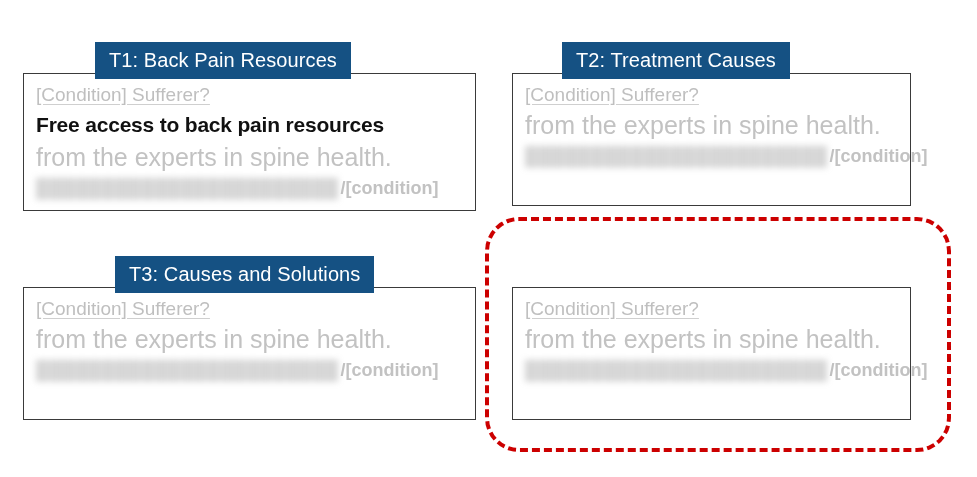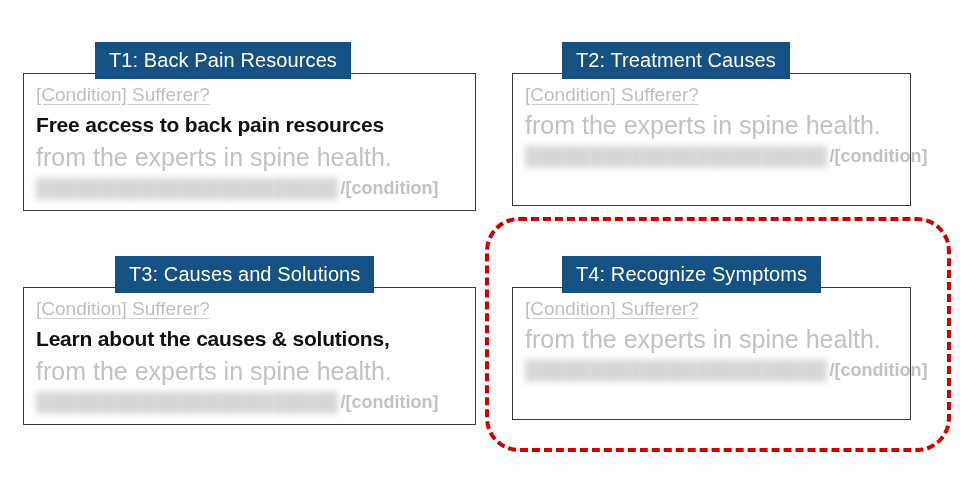--- a/index.html
+++ b/index.html
@@ -152,31 +152,29 @@
         <span class="ad-url-redacted">███████████████████████</span>
         <span class="ad-url-path">/[condition]</span>
       </div>
     </div>
   </div>
 
   <div class="ad-unit r2c1">
     <div class="title-badge">T3: Causes and Solutions</div>
     <div class="ad-card">
       <div class="ad-site">[Condition] Sufferer?</div>
-      <div class="ad-headline">Learn about the causes &amp; solutions,</div>
       <div class="ad-desc">from the experts in spine health.</div>
       <div class="ad-url-row">
         <span class="ad-url-redacted">███████████████████████</span>
         <span class="ad-url-path">/[condition]</span>
       </div>
     </div>
   </div>
 
   <div class="ad-unit r2c2">
-    <div class="title-badge">T4: Recognize Symptoms</div>
     <div class="ad-card">
       <div class="ad-site">[Condition] Sufferer?</div>
       <div class="ad-desc">from the experts in spine health.</div>
       <div class="ad-url-row">
         <span class="ad-url-redacted">███████████████████████</span>
         <span class="ad-url-path">/[condition]</span>
       </div>
     </div>
   </div>
 

